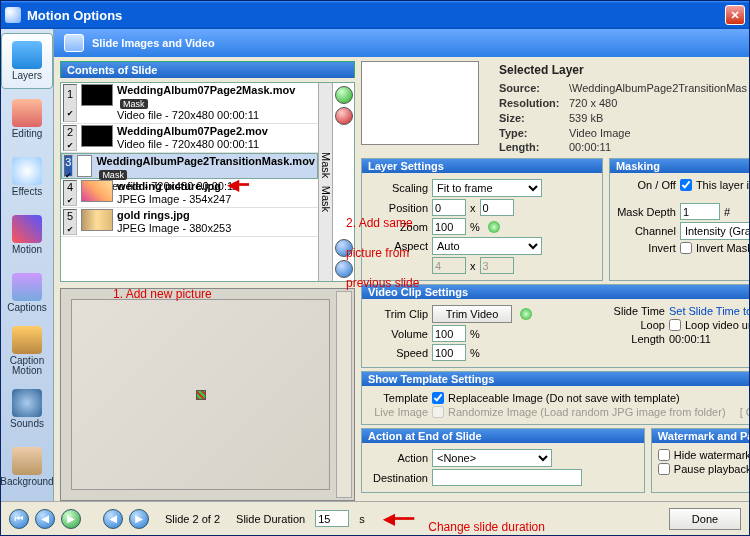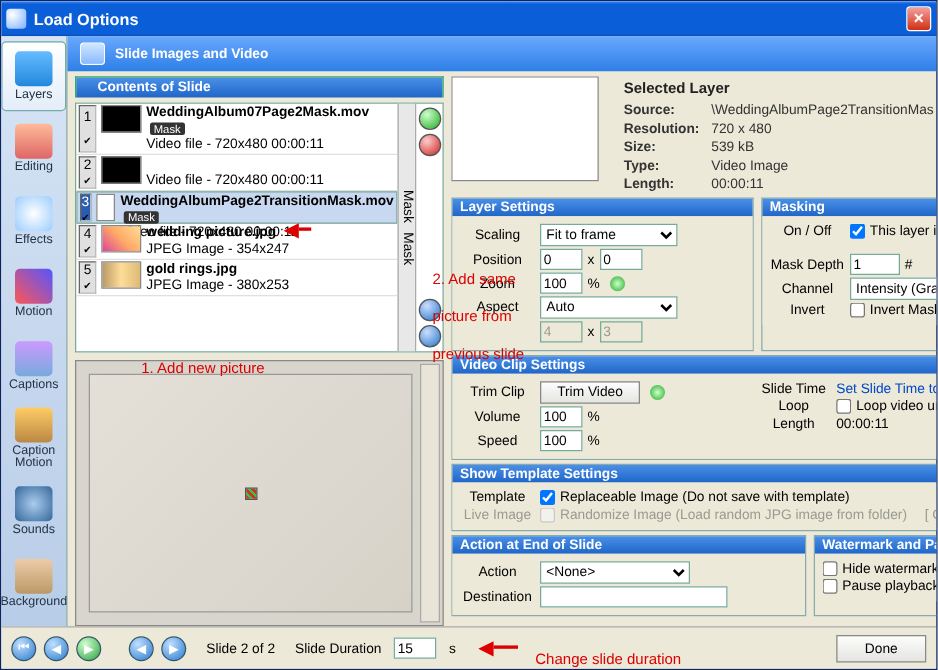--- a/index.html
+++ b/index.html
@@ -12,21 +12,21 @@
   .leftnav { width: 58px; background: linear-gradient(to bottom,#d6e4f5,#b8cde8); border-right: 1px solid #8aa; display: flex; flex-direction: column; align-items: center; padding-top: 4px; gap: 2px; }
   .navitem { width: 52px; height: 56px; display: flex; flex-direction: column; align-items: center; justify-content: center; cursor: pointer; border-radius: 4px; }
   .navitem.selected { background: linear-gradient(to bottom,#fff,#e4edf9); border: 1px solid #7aa; }
   .navitem .nic { width: 30px; height: 28px; border-radius: 4px; margin-bottom: 2px; }
   .navitem .lbl { font-size: 10px; color: #234; text-align:center; line-height:1.05;}
   .content { flex: 1; display: flex; flex-direction: column; }
   .ribbon { height: 28px; background: linear-gradient(to bottom,#6aa8ff,#2d7fe6); color: #fff; display: flex; align-items: center; padding: 0 10px; font-size: 14px; font-weight: bold; position: relative; }
   .ribbon .ric { width: 20px; height: 18px; background: linear-gradient(#cfe6ff,#8abaff); border: 1px solid #fff; border-radius: 3px; margin-right: 8px; }
   .body2 { flex: 1; display: flex; padding: 4px 6px 0 6px; gap: 6px; overflow:hidden;}
   .leftcol { width: 295px; display: flex; flex-direction: column; gap: 4px; }
-  .panel-hdr { background: linear-gradient(to bottom,#4a90e8,#1f66c8); color: #fff; font-weight: bold; padding: 2px 17px; font-size: 11px; border: 1px solid #3a6; border-bottom: none; }
+  .panel-hdr { background: linear-gradient(to bottom,#4a90e8,#1f66c8); color: #fff; font-weight: bold; padding: 2px 6px; font-size: 11px; border: 1px solid #3a6; border-bottom: none; }
   .slidelist { border: 1px solid #7a9; background: #fff; height: 200px; position: relative; display:flex;}
   .rows { flex:1; overflow:auto;}
   .row { display: flex; align-items: flex-start; border-bottom: 1px solid #e0e0e0; padding: 1px 2px; min-height: 26px; position: relative; }
   .row.sel { background: #c8d8f0; }
   .row .num { width: 14px; background: #e0e0e0; color: #000; text-align: center; font-size: 10px; border: 1px inset #bbb; align-self: stretch; display: flex; flex-direction: column; justify-content: space-around; }
   .row .chk::before { content: "✔"; font-size: 8px; color: #000; }
   .row .thumb { width: 32px; height: 22px; border: 1px solid #888; margin: 0 4px; background: #000; }
   .row .thumb.img { background: linear-gradient(45deg,#d49,#fa6,#fd9); }
   .row .thumb.img2 { background: linear-gradient(90deg,#b96,#fd9,#db7); }
   .row .info { flex: 1; line-height: 1.15; }
@@ -46,40 +46,40 @@
   .selinfo .ttl { font-weight: bold; color: #222; margin-bottom: 4px;font-size:12px;}
   .kv { display: flex; font-size: 10.5px; line-height: 1.35; }
   .kv .k { width: 70px; color: #333; font-weight: bold; padding-right: 4px; }
   .kv .v { flex: 1; color: #333; }
   .btnstack { width: 72px; display: flex; flex-direction: column; gap: 3px; }
   .wbtn { height: 20px; background: linear-gradient(#fdfdfd,#e4e4e0); border: 1px solid #888; font-size: 11px; cursor: pointer; }
   .box { border: 1px solid #8aa; }
   .box .bh { background: linear-gradient(to bottom,#4a90e8,#1f66c8); color: #fff; font-weight: bold; padding: 1px 6px; font-size: 11px; }
   .box .bc { padding: 4px 6px; background: #ece9d8; font-size: 11px; }
   .frow { display: flex; align-items: center; gap: 4px; margin: 2px 0; }
-  .frow .fl { width: 60px; text-align: center; }
+  .frow .fl { width: 60px; text-align: right; }
   .inp { border: 1px solid #7a9; background: #fff; height: 17px; padding: 0 2px; font-size: 11px; }
   .sel { border: 1px solid #7a9; background: #fff; height: 18px; font-size: 11px; }
   .twocol { display: flex; gap: 6px; }
   .link { color: #0046c8; cursor: pointer; }
   .cb { width: 12px; height: 12px; }
   .disabled { color: #9a9a90; }
   .bottombar { height: 34px; border-top: 1px solid #aaa; background: #ece9d8; display: flex; align-items: center; padding: 0 8px; gap: 6px; }
   .circlebtn { width: 20px; height: 20px; border-radius: 50%; border: 1px solid #356; background: radial-gradient(circle at 35% 30%,#bfe0ff,#2a7ad0); cursor: pointer; display:flex;align-items:center;justify-content:center;color:#fff;font-size:10px;}
   .circlebtn.play { background: radial-gradient(circle at 35% 30%,#d0ffd0,#2aa040);}
   .red-ann { color: #d00; font-weight: normal; font-size: 12px; margin-top: 16px; }
   .red-arr { color: #d00; font-size: 16px; line-height: 0.6;}
   .annot { position: absolute; z-index: 50; }
 </style>
 </head>
 <body>
 
 <div class="titlebar">
   <div class="icon"></div>
-  <div class="title">Load Options</div>
+  <div class="title">Motion Options</div>
   <div class="close">✕</div>
 </div>
 
 <div class="main">
   <div class="leftnav">
     <div class="navitem selected">
         <div class="nic" style="background:linear-gradient(#6bf,#28d)"></div>
         <div class="lbl">Layers</div>
       </div>
     <div class="navitem">
@@ -132,21 +132,21 @@
                 </div>
               <div class="thumb"></div>
               <div class="info"><b>WeddingAlbum07Page2Mask.mov</b> <span class="badge">Mask</span><br><span>Video file - 720x480 00:00:11</span></div>
             </div>
             <div class="row">
               <div class="num">
                   <span>2</span>
                   <span class="chk"></span>
                 </div>
               <div class="thumb"></div>
-              <div class="info"><br><span>Video file - 720x480 00:00:11</span></div>
+              <div class="info"><b>WeddingAlbum07Page2.mov</b><br><span>Video file - 720x480 00:00:11</span></div>
             </div>
             <div class="row sel">
               <div class="num" style="background:#2a5db0;color:#fff">
                   <span>3</span>
                   <span class="chk"></span>
                 </div>
               <div class="thumb" style="background:#fff"></div>
               <div class="info"><b>WeddingAlbumPage2TransitionMask.mov</b> <span class="badge">Mask</span><br><span>Video file - 720x480 00:00:11</span></div>
             </div>
             <div class="row">

